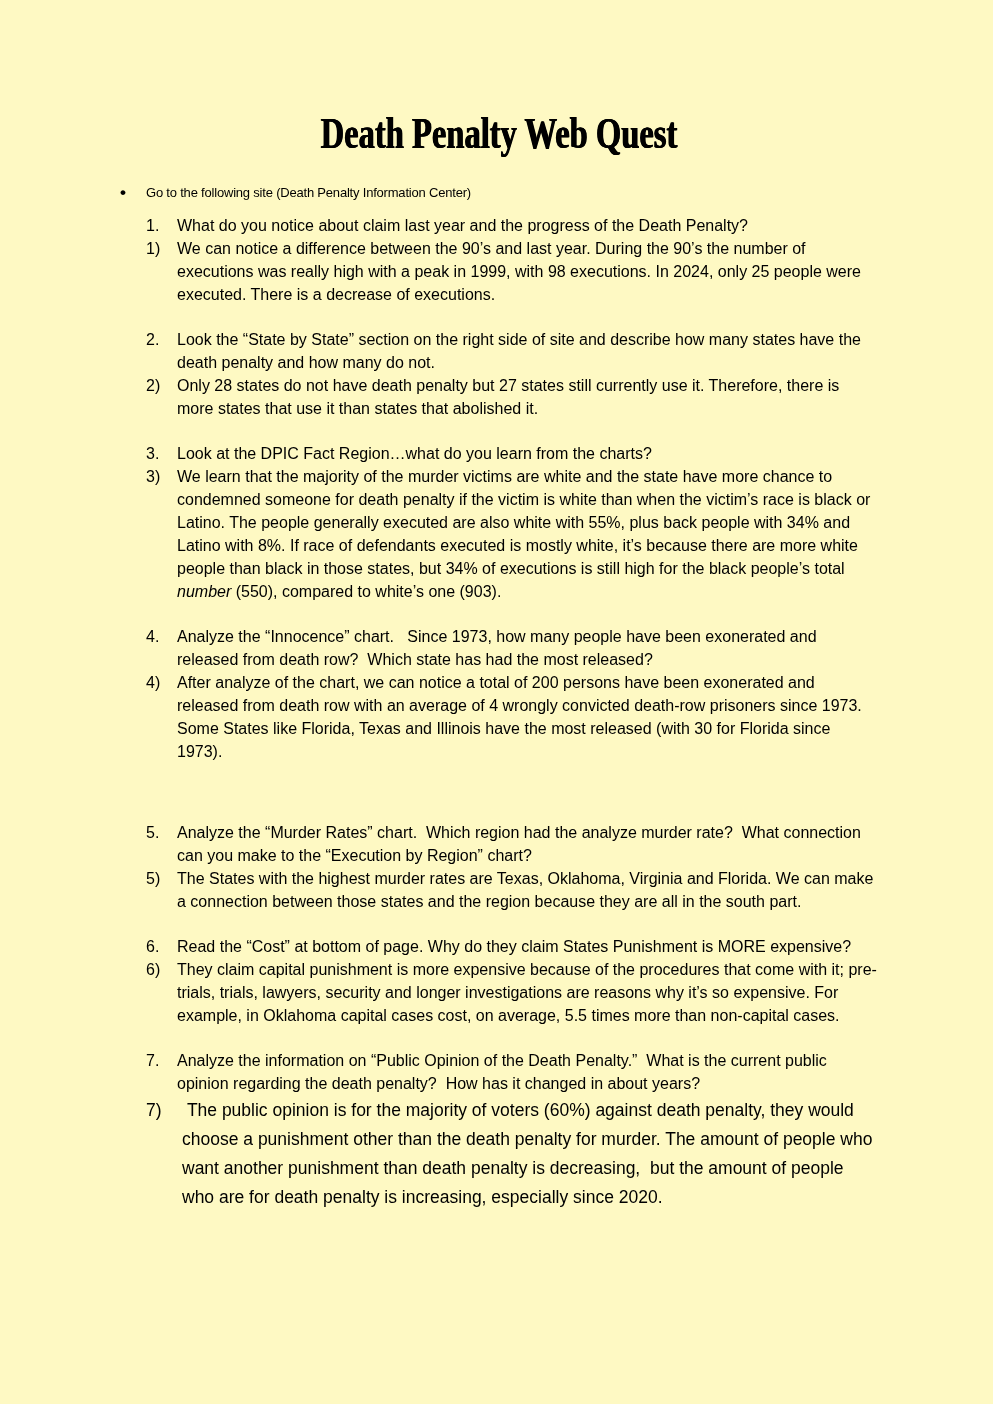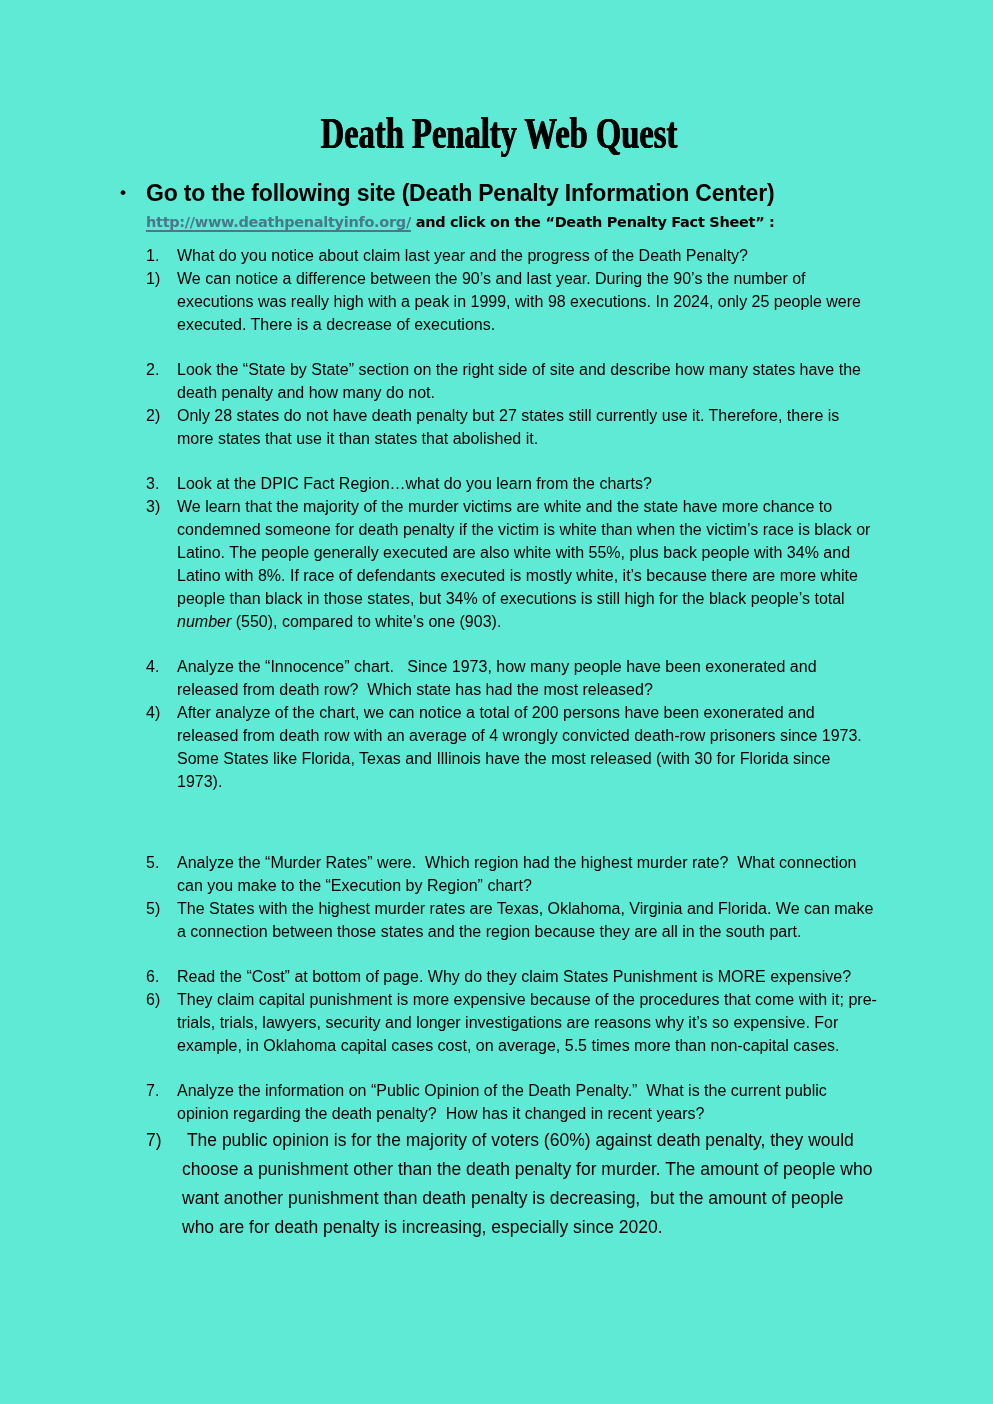--- a/index.html
+++ b/index.html
@@ -7,21 +7,21 @@
     padding: 0;
     background: #ffffff;
     color: #000000;
     font-family: "Liberation Sans", sans-serif;
   }
   .page {
     position: relative;
     box-sizing: border-box;
     width: 993px;
     height: 1404px;
-    background: #5eead4;
+    background: #fef9c3;
     padding: 110px 115px 40px 120px;
     overflow: hidden;
   }
   .doc-title {
     text-align: center;
     height: 50px;
   }
   .doc-title-inner {
     display: inline-block;
     font-family: "Liberation Serif", serif;
@@ -40,22 +40,22 @@
   .intro-row {
     display: flex;
   }
   .bullet {
     flex: 0 0 26px;
     font-size: 17px;
     font-weight: bold;
     line-height: 26px;
   }
   .intro-line1 {
-    font-weight: bold;
-    font-size: 23px;
+    font-weight: normal;
+    font-size: 13px;
     line-height: 26px;
     letter-spacing: -0.2px;
   }
   .intro-line2 {
     margin-left: 26px;
     margin-top: 3px;
     font-family: "DejaVu Sans", sans-serif;
     font-weight: bold;
     font-size: 14.5px;
     line-height: 27px;
@@ -108,21 +108,20 @@
 
   <div class="doc-title">
     <span class="doc-title-inner">Death Penalty Web Quest</span>
   </div>
 
   <div class="intro">
     <div class="intro-row">
       <span class="bullet">•</span>
       <span class="intro-line1">Go to the following site (Death Penalty Information Center)</span>
     </div>
-    <div class="intro-line2"><a href="#" class="site-link">http://www.deathpenaltyinfo.org/</a><span> and click on the “Death Penalty Fact Sheet” :</span></div>
   </div>
 
   <div class="qa-list">
 
     <div class="item question first">
       <span class="marker">1.</span>
       <span class="text">What do you notice about claim last year and the progress of the Death Penalty?</span>
     </div>
     <div class="item answer">
       <span class="marker">1)</span>
@@ -151,39 +150,39 @@
       <span class="marker">4.</span>
       <span class="text">Analyze the “Innocence” chart.   Since 1973, how many people have been exonerated and released from death row?  Which state has had the most released?</span>
     </div>
     <div class="item answer">
       <span class="marker">4)</span>
       <span class="text">After analyze of the chart, we can notice a total of 200 persons have been exonerated and released from death row with an average of 4 wrongly convicted death-row prisoners since 1973. Some States like Florida, Texas and Illinois have the most released (with 30 for Florida since 1973).</span>
     </div>
 
     <div class="item question after-big-gap">
       <span class="marker">5.</span>
-      <span class="text">Analyze the “Murder Rates” were.  Which region had the highest murder rate?  What connection can you make to the “Execution by Region” chart?</span>
+      <span class="text">Analyze the “Murder Rates” chart.  Which region had the analyze murder rate?  What connection can you make to the “Execution by Region” chart?</span>
     </div>
     <div class="item answer">
       <span class="marker">5)</span>
       <span class="text">The States with the highest murder rates are Texas, Oklahoma, Virginia and Florida. We can make a connection between those states and the region because they are all in the south part.</span>
     </div>
 
     <div class="item question">
       <span class="marker">6.</span>
       <span class="text">Read the “Cost” at bottom of page. Why do they claim States Punishment is MORE expensive?</span>
     </div>
     <div class="item answer">
       <span class="marker">6)</span>
       <span class="text">They claim capital punishment is more expensive because of the procedures that come with it; pre-trials, trials, lawyers, security and longer investigations are reasons why it’s so expensive. For example, in Oklahoma capital cases cost, on average, 5.5 times more than non-capital cases.</span>
     </div>
 
     <div class="item question">
       <span class="marker">7.</span>
-      <span class="text">Analyze the information on “Public Opinion of the Death Penalty.”  What is the current public opinion regarding the death penalty?  How has it changed in recent years?</span>
+      <span class="text">Analyze the information on “Public Opinion of the Death Penalty.”  What is the current public opinion regarding the death penalty?  How has it changed in about years?</span>
     </div>
     <div class="item answer big">
       <span class="marker">7)</span>
       <span class="text"> The public opinion is for the majority of voters (60%) against death penalty, they would choose a punishment other than the death penalty for murder. The amount of people who want another punishment than death penalty is decreasing,  but the amount of people who are for death penalty is increasing, especially since 2020.</span>
     </div>
 
   </div>
 </div>
 
 </body></html>

